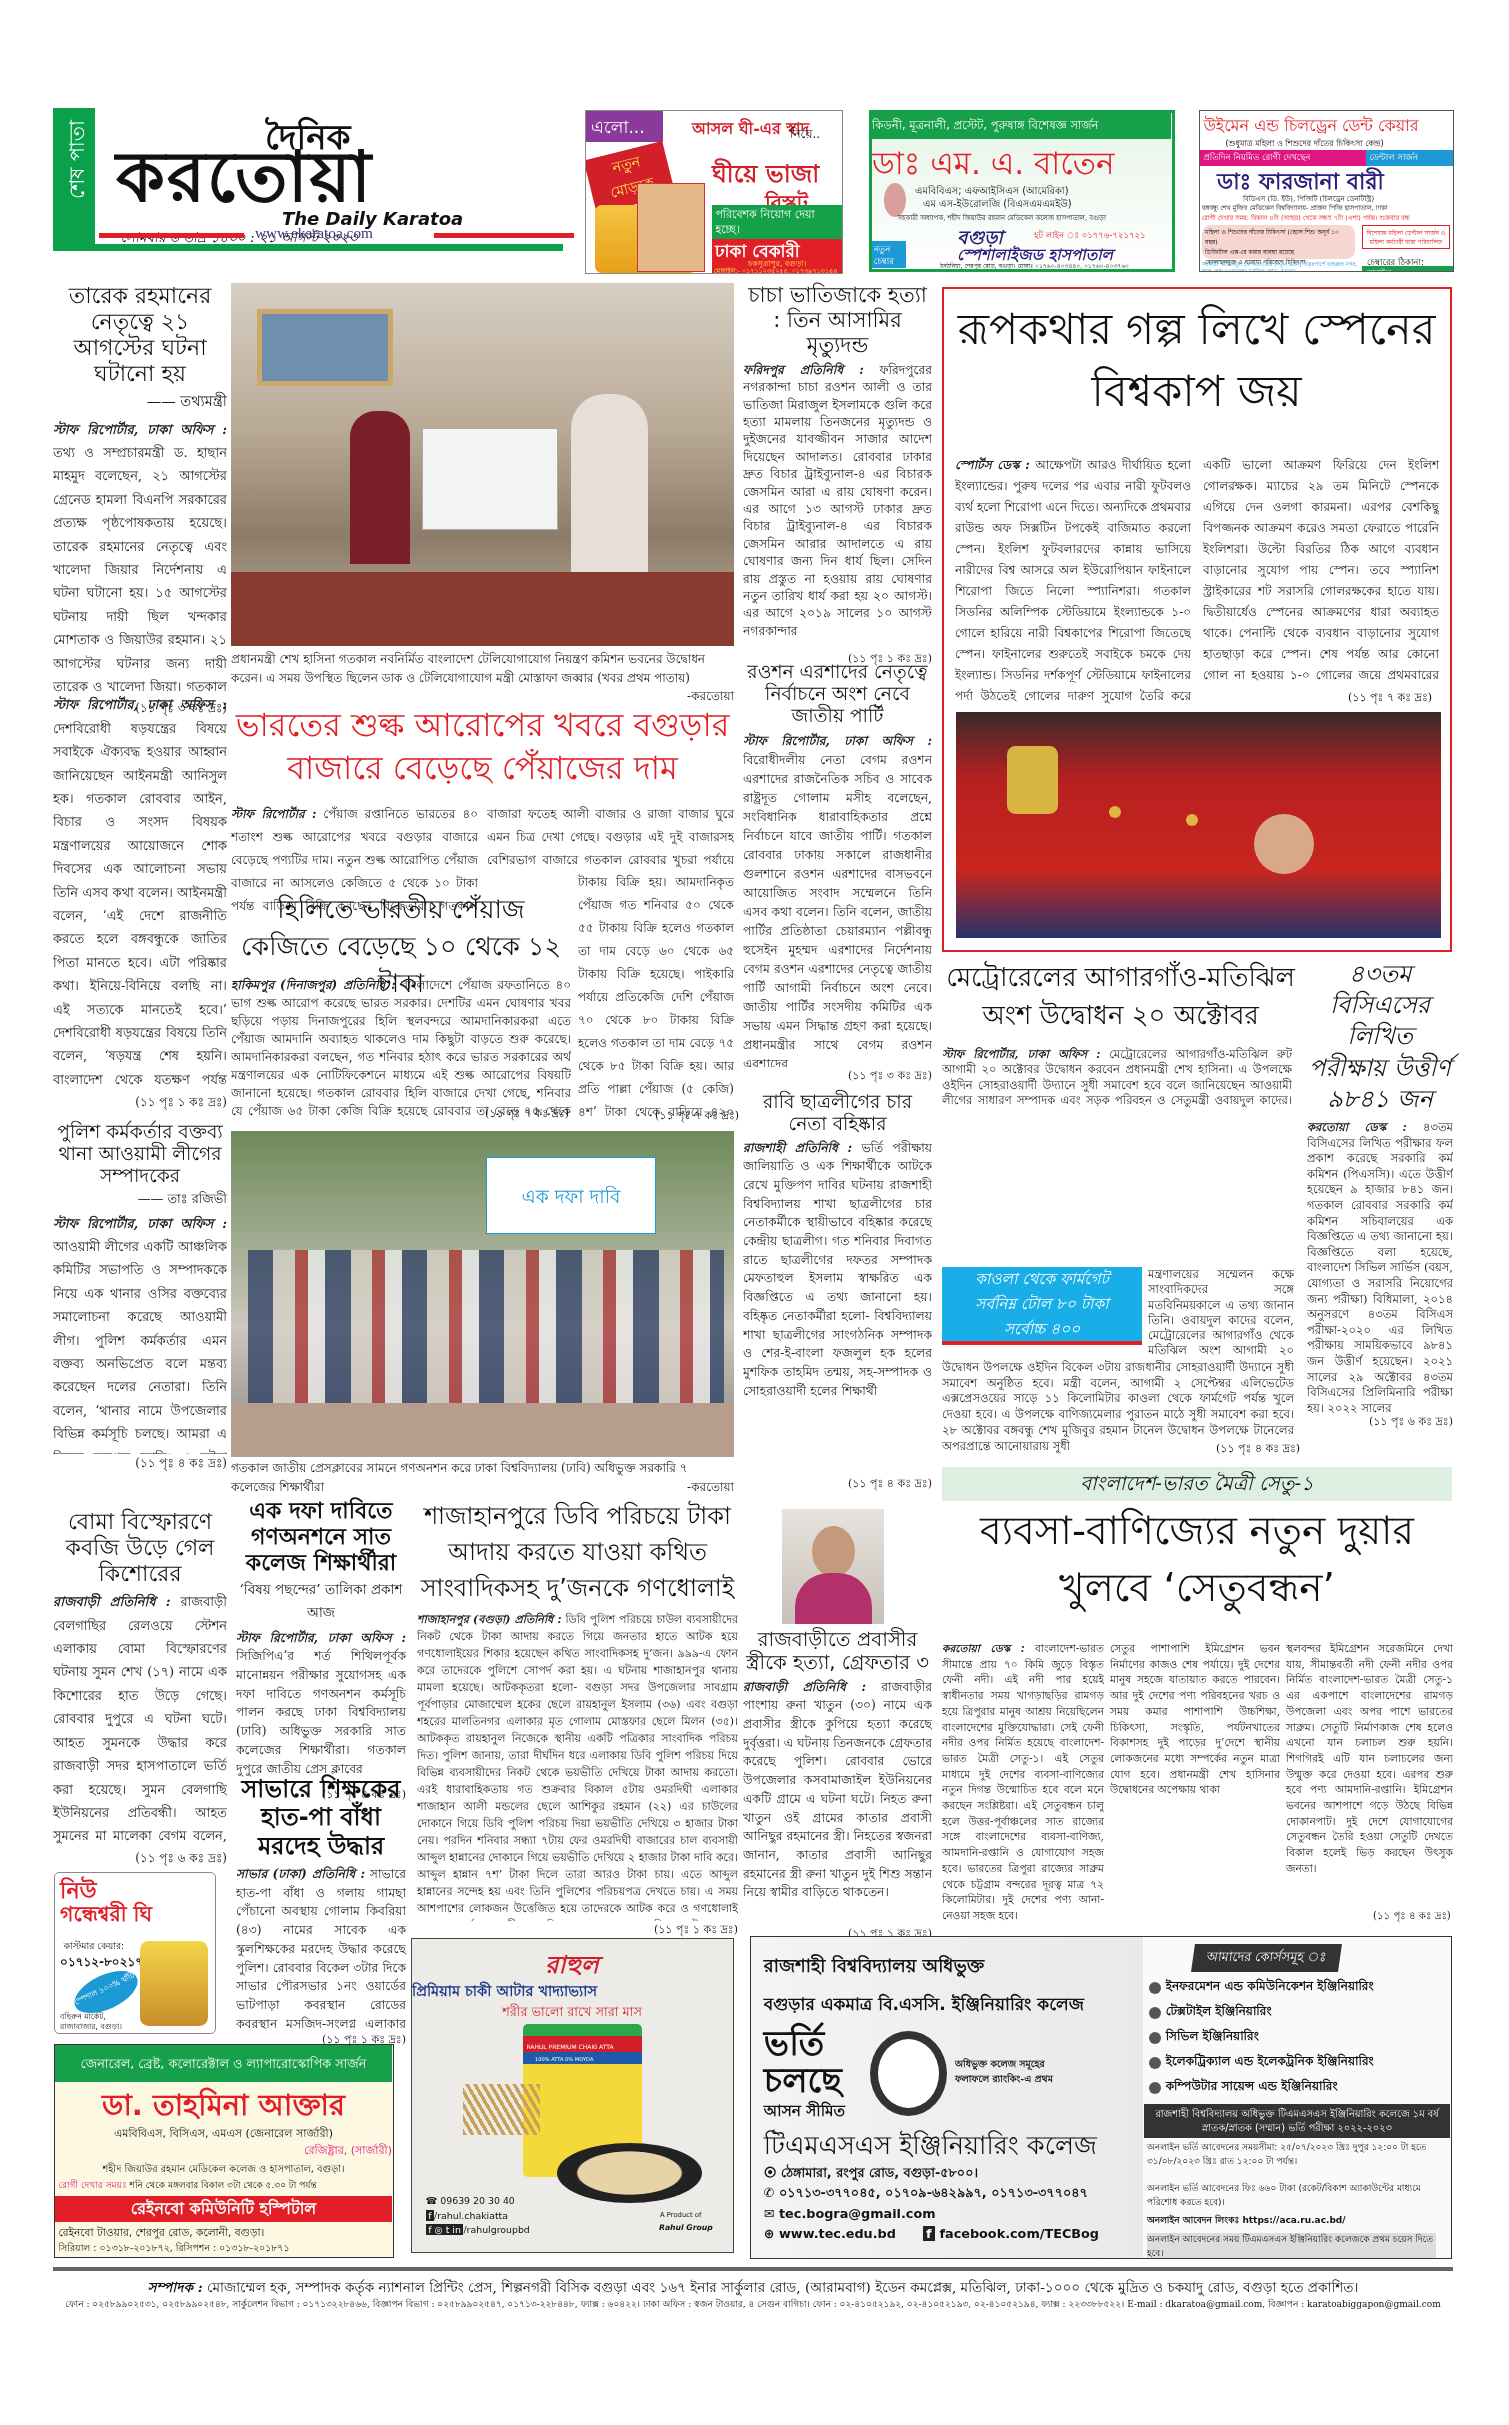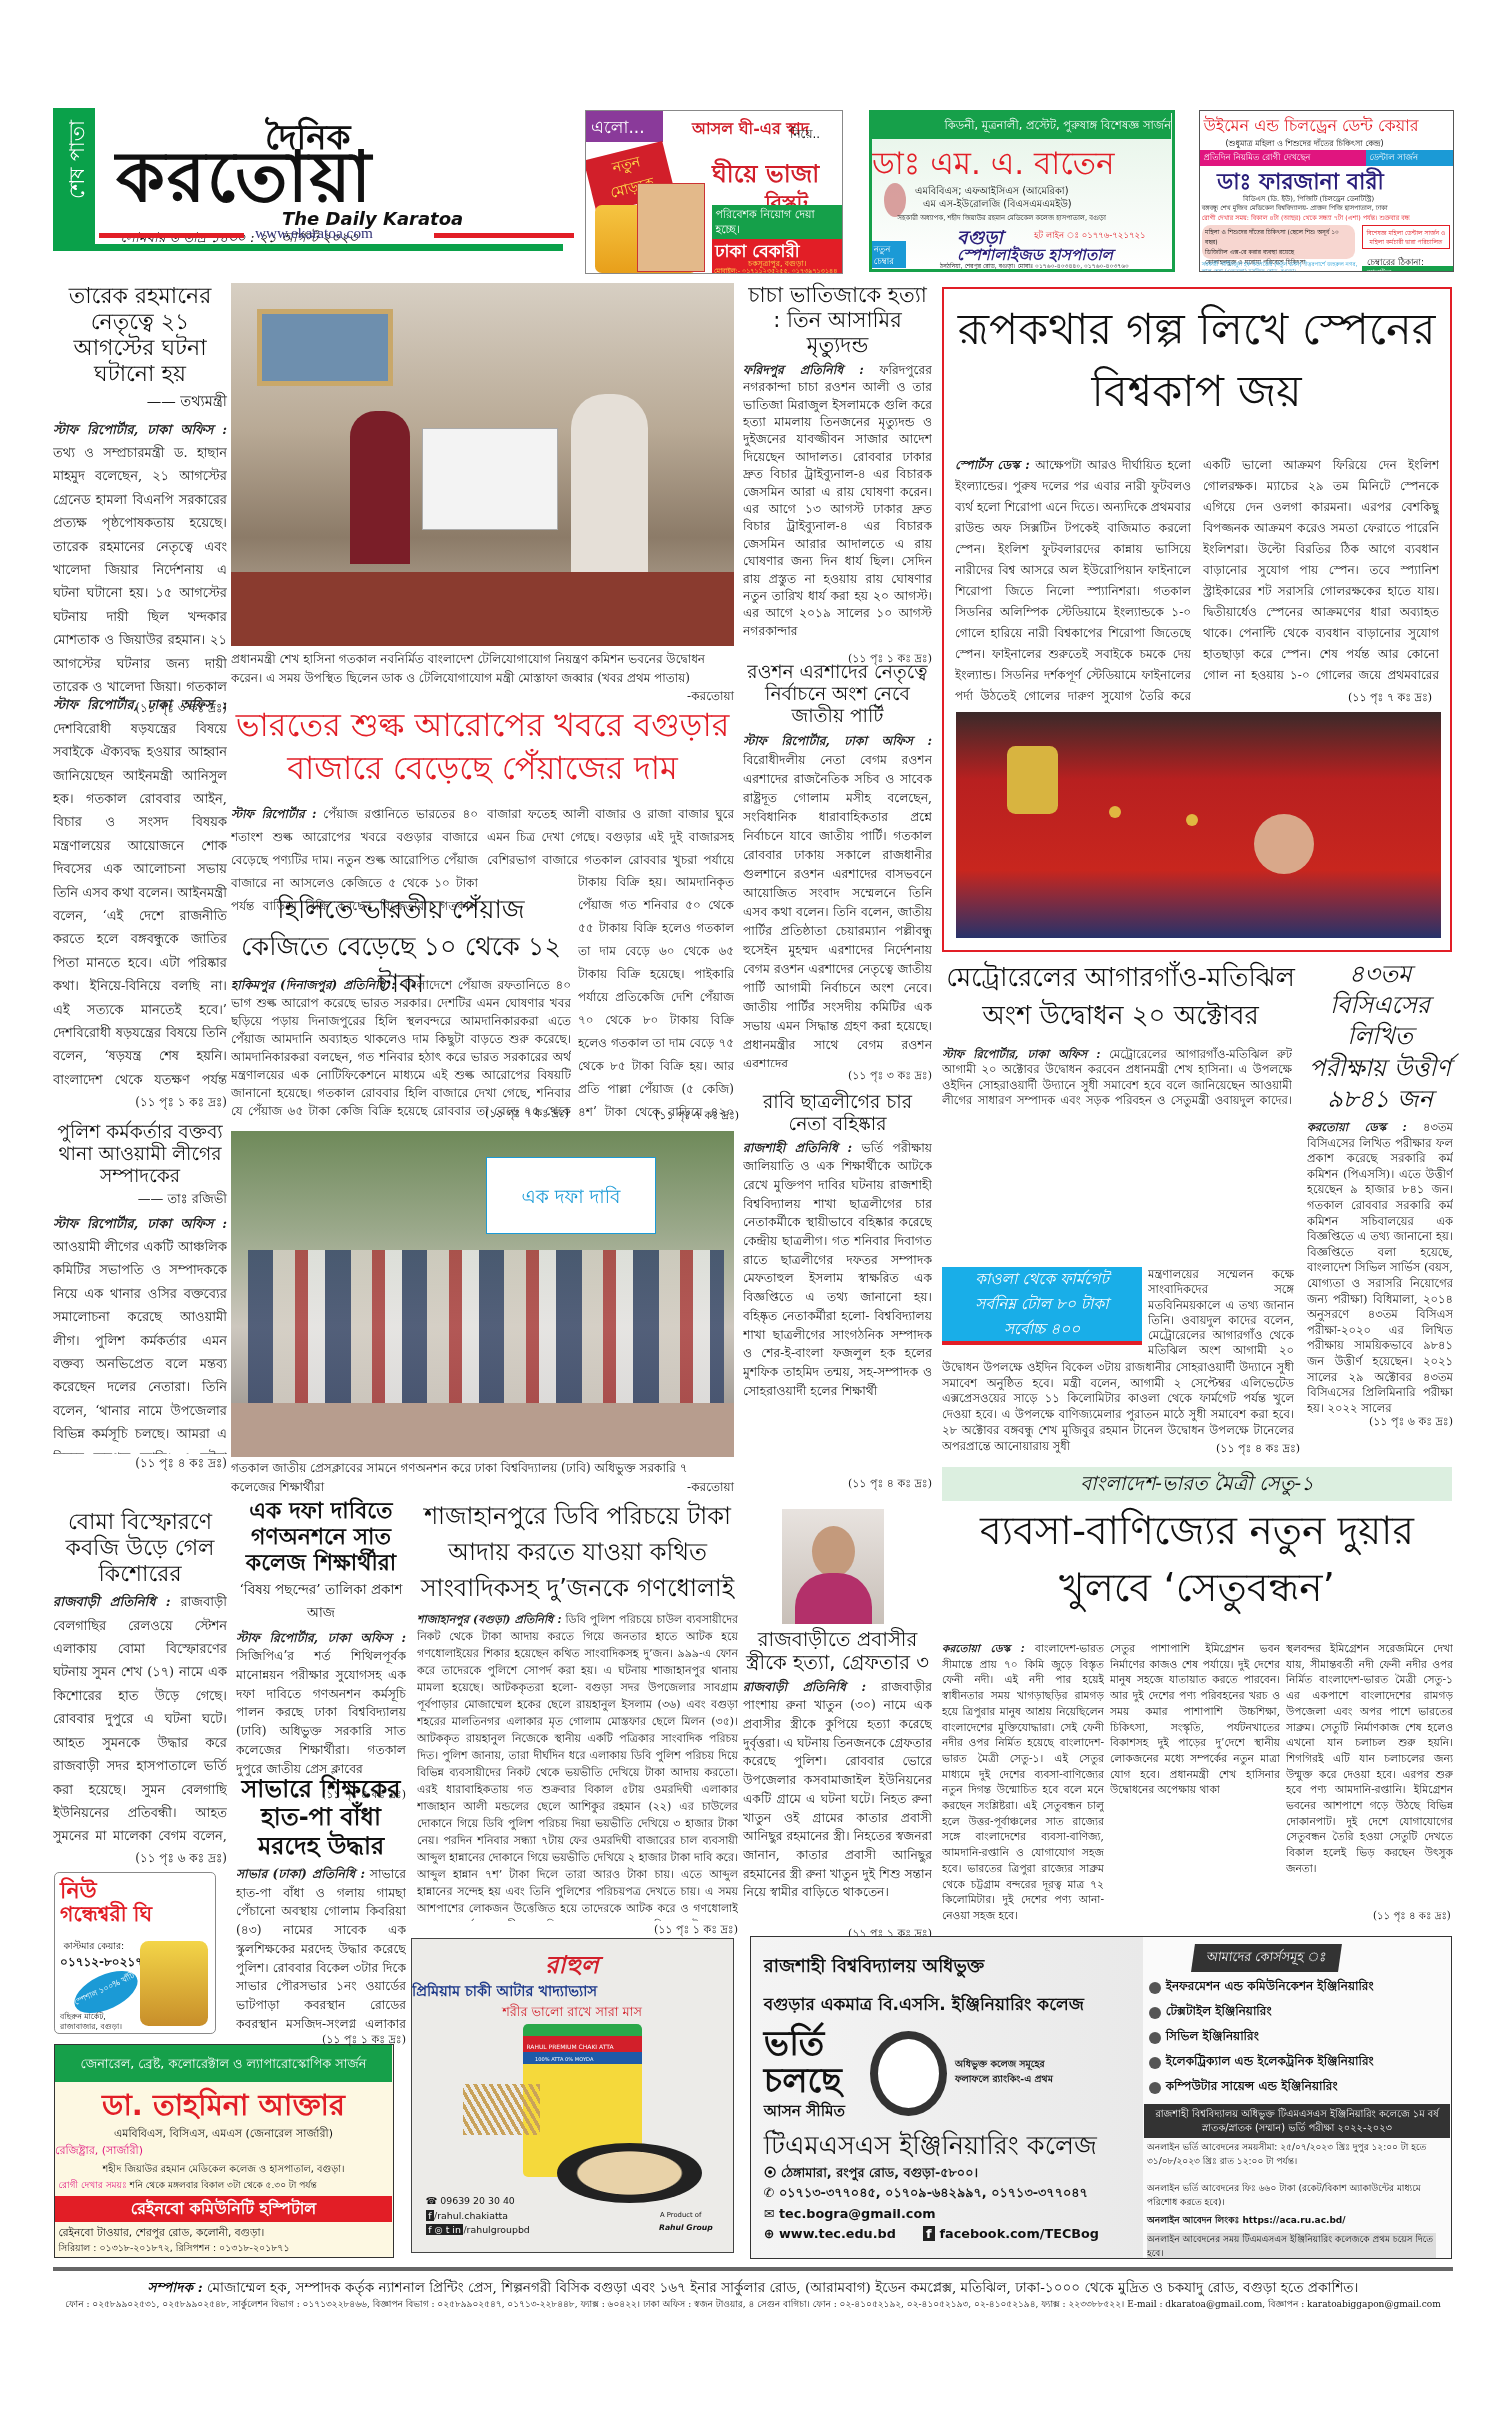--- a/index.html
+++ b/index.html
@@ -51,21 +51,21 @@
   <div class="abs sans" style="left:126px;top:44px;color:#d21f2a;font-size:24px;font-weight:900">ঘীয়ে ভাজা</div>
   <div class="abs sans" style="left:179px;top:77px;color:#d21f2a;font-size:20.4px;font-weight:900">বিস্কুট</div>
   <div class="abs sans" style="left:126px;top:94px;width:132px;background:#15a04a;color:#fff;font-size:11px;padding:1.7px 3.4px;line-height:15.3px">পরিবেশক নিয়োগ দেয়া হচ্ছে।</div>
   <div class="abs" style="left:126px;top:128px;width:132px;height:37px;background:#e21e26"></div>
   <div class="abs sans" style="left:129px;top:127px;color:#fff;font-size:17px;font-weight:900">ঢাকা বেকারী</div>
   <div class="abs sans" style="left:162px;top:146px;color:#ffe14a;font-size:7.7px">চকসূত্রাপুর, বগুড়া।</div>
   <div class="abs sans" style="left:128px;top:155px;color:#ffe14a;font-size:6.4px;white-space:nowrap">মোবাইল:- ০১৭১১২৩৫২৫৫, ০১৭৩৯৭১৩১৪৪</div>
 </div>
 
 <div class="abs ad" style="left:869px;top:110px;width:306px;height:162px;background:linear-gradient(#e6f4e8,#fff);border:3.4px solid #16a04a">
-  <div class="abs sans" style="left:0;top:0;width:299px;height:25.5px;background:#16a04a;color:#fff;font-size:11.5px;line-height:25.5px;text-align:right">কিডনী, মূত্রনালী, প্রস্টেট, পুরুষাঙ্গ বিশেষজ্ঞ সার্জন</div>
+  <div class="abs sans" style="left:0;top:0;width:299px;height:25.5px;background:#16a04a;color:#fff;font-size:11.5px;line-height:25.5px;text-align:left">কিডনী, মূত্রনালী, প্রস্টেট, পুরুষাঙ্গ বিশেষজ্ঞ সার্জন</div>
   <div class="abs sans" style="left:0;top:25.5px;width:299px;color:#e21e26;font-size:31px;text-align:left">ডাঃ এম. এ. বাতেন</div>
   <div class="abs" style="left:12px;top:70px;width:22px;height:34px;border-radius:50%;background:#c77;opacity:.7"></div>
   <div class="abs sans" style="left:43px;top:70px;font-size:9.8px">এমবিবিএস; এফআইসিএস (আমেরিকা)</div>
   <div class="abs sans" style="left:51px;top:83px;font-size:9.8px">এম এস-ইউরোলজি (বিএসএমএমইউ)</div>
   <div class="abs sans" style="left:25.5px;top:99px;font-size:6.8px">সহকারী অধ্যাপক, শহীদ জিয়াউর রহমান মেডিকেল কলেজ হাসপাতাল, বগুড়া</div>
   <div class="abs sans" style="left:0;top:128px;width:34px;background:#1b9ad6;color:#fff;font-size:8.5px;padding:1.7px;line-height:12px">নতুন চেম্বার</div>
   <div class="abs sans" style="left:85px;top:111px;color:#2a1e7a;font-size:18.7px;font-weight:900;font-style:italic">বগুড়া</div>
   <div class="abs sans" style="left:162px;top:116px;color:#e21e26;font-size:8.5px">হট লাইন ঃ ০১৭৭৬-৭২১৭২১</div>
   <div class="abs sans" style="left:85px;top:130px;color:#2a1e7a;font-size:15.3px;font-style:italic;font-weight:bold">স্পেশালাইজড হাসপাতাল</div>
   <div class="abs sans" style="left:68px;top:148px;font-size:6px;white-space:nowrap">ঠনঠনিয়া, শেরপুর রোড, বগুড়া। মোবাঃ ০১৭৬০-৪০৩৪৪০, ০১৭৬০-৪০৩৭৬০</div>
@@ -123,21 +123,21 @@
   <div class="abs sans" style="left:5.1px;top:80px;font-size:12px;font-weight:bold">০১৭১২-৮০২১৭৪</div>
   <div class="abs" style="left:85px;top:68px;width:68px;height:85px;background:linear-gradient(#f3d548,#c88e2a);border-radius:8.5px"></div>
   <div class="abs sans" style="left:17px;top:102px;width:68px;height:34px;background:#1b9ad6;color:#fff;border-radius:50%;font-size:7.7px;text-align:center;padding-top:6.8px;transform:rotate(-25deg)">স্পেশাল ১০০% খাঁটি</div>
   <div class="abs sans" style="left:5.1px;top:139px;width:85px;font-size:7.7px;line-height:10.2px">বছিরুন মার্কেট, রাজাবাজার, বগুড়া।</div>
 </div>
 
 <div class="abs ad" style="left:54px;top:2044px;width:340px;height:214px;background:#fdf8e2;border:1.7px solid #333">
   <div class="abs sans" style="left:0;top:0;width:337px;height:37px;background:#16a04a;color:#fff;font-size:12.8px;line-height:37px;text-align:center;white-space:nowrap">জেনারেল, ব্রেষ্ট, কলোরেক্টাল ও ল্যাপারোস্কোপিক সার্জন</div>
   <div class="abs sans" style="left:0;top:37px;width:337px;color:#e21e26;font-size:29px;font-weight:bold;text-align:center">ডা. তাহমিনা আক্তার</div>
   <div class="abs sans" style="left:0;top:80px;width:337px;font-size:11px;text-align:center">এমবিবিএস, বিসিএস, এমএস (জেনারেল সার্জারী)</div>
-  <div class="abs sans" style="left:0;top:97px;width:337px;color:#e0157f;font-size:11px;text-align:left">রেজিষ্ট্রার, (সার্জারী)</div>
+  <div class="abs sans" style="left:0;top:97px;width:337px;color:#e0157f;font-size:11px;text-align:right">রেজিষ্ট্রার, (সার্জারী)</div>
   <div class="abs sans" style="left:0;top:116px;width:337px;font-size:9.8px;text-align:center">শহীদ জিয়াউর রহমান মেডিকেল কলেজ ও হাসপাতাল, বগুড়া।</div>
   <div class="abs sans" style="left:3.4px;top:133px;width:332px;font-size:9px;white-space:nowrap"><span style="color:#e0157f">রোগী দেখার সময়ঃ</span> <span>শনি থেকে মঙ্গলবার বিকাল ৩টা থেকে ৫.৩০ টা পর্যন্ত</span></div>
   <div class="abs sans" style="left:0;top:151px;width:337px;height:25.5px;background:#e21e26;color:#fff;font-size:16px;font-weight:bold;text-align:center;line-height:25.5px">রেইনবো কমিউনিটি হস্পিটাল</div>
   <div class="abs sans" style="left:3.4px;top:180px;font-size:10.6px">রেইনবো টাওয়ার, শেরপুর রোড, কলোনী, বগুড়া।</div>
   <div class="abs sans" style="left:3.4px;top:196px;font-size:9.4px">সিরিয়াল : ০১৩১৮-২০১৮৭২, রিসিপশন : ০১৩১৮-২০১৮৭১</div>
 </div>
 
 <div class="abs photo" style="left:231px;top:283px;width:503px;height:363px;background:linear-gradient(180deg,#d7cfc3 0%,#b9aa96 40%,#8c7b68 70%,#c4b8a8 100%)">
   <div class="abs" style="left:25.5px;top:25.5px;width:136px;height:77px;background:#6e8fae;border:5.1px solid #c9a86a"></div>
   <div class="abs" style="left:191px;top:145px;width:136px;height:102px;background:#f3f3f3;border:0.9px solid #aaa"></div>

